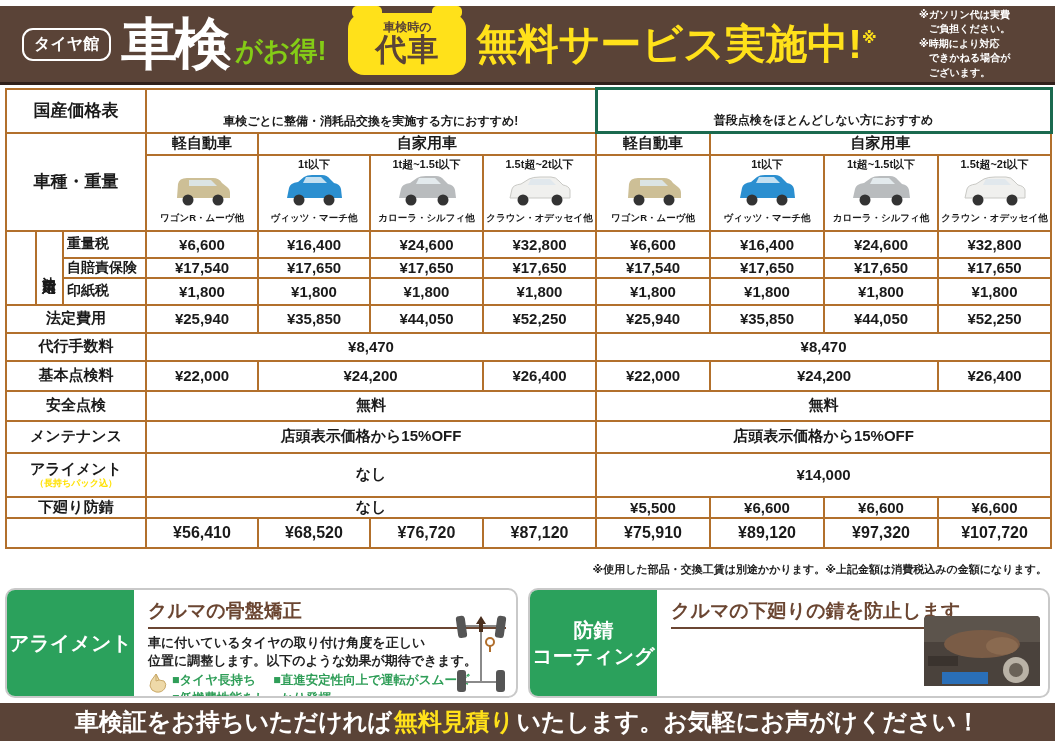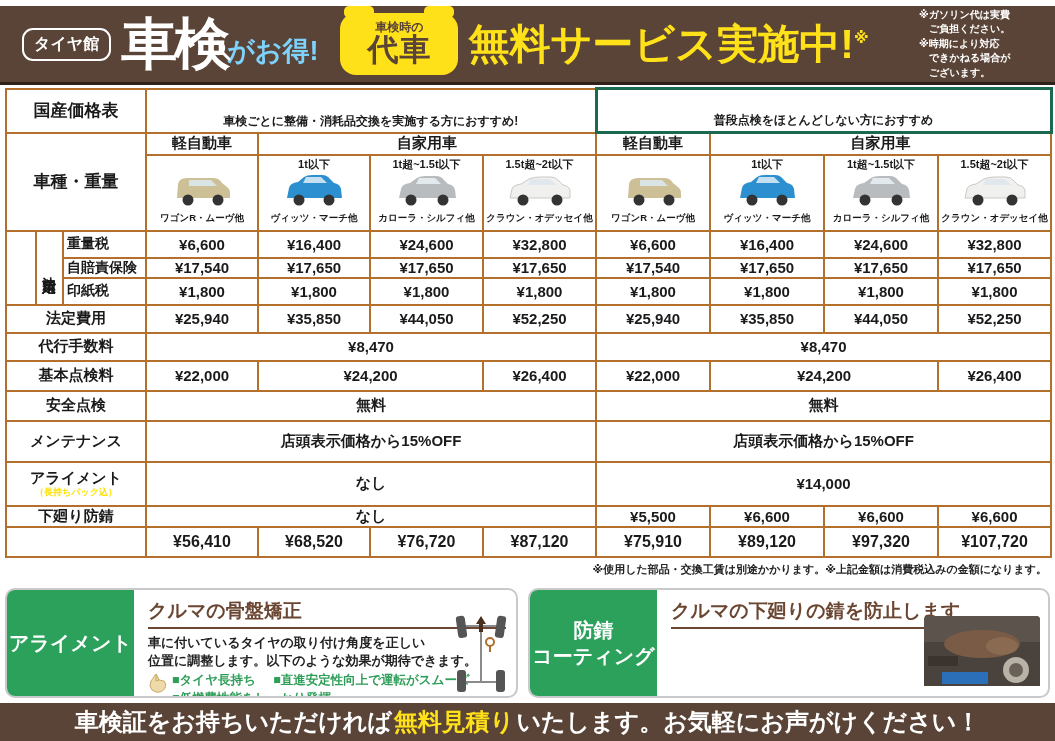--- a/index.html
+++ b/index.html
@@ -8,21 +8,21 @@
 
   
   .banner { position: absolute; top: 6px; left: 0; width: 1055px; height: 79px;
             background: #5a4337; border-bottom: 3px solid #30201a;
             display: flex; align-items: center; }
   .logo-box { margin-left: 22px; border: 2px solid #fff; border-radius: 11px;
               color: #fff; font-weight: bold; font-size: 16px; padding: 4px 10px; white-space: nowrap; }
   .big-title { color: #fff; font-weight: bold; font-size: 56px; line-height: 1;
                margin-left: 10px; letter-spacing: -3px; white-space: nowrap; position: relative; }
   .mag { position: absolute; right: -4px; bottom: 2px; }
-  .title-suffix { color: #7dd3fc; font-weight: bold; font-size: 27px; margin-left: 0; margin-top: 14px; white-space: nowrap; }
+  .title-suffix { color: #84cc16; font-weight: bold; font-size: 27px; margin-left: 8px; margin-top: 14px; white-space: nowrap; }
   .loaner { position: relative; margin-left: 22px; background: #ffe11a; border-radius: 16px;
             width: 118px; height: 62px; display: flex; flex-direction: column;
             align-items: center; justify-content: center; color: #5a4337; flex-shrink: 0; }
   .loaner::before, .loaner::after { content: ""; position: absolute; top: -7px; width: 30px; height: 12px;
             background: #ffe11a; border-radius: 5px; }
   .loaner::before { left: 4px; } .loaner::after { right: 4px; }
   .loaner-small { font-size: 12px; font-weight: bold; line-height: 1.1; }
   .loaner-big { font-size: 31px; font-weight: bold; line-height: 1.05; letter-spacing: 1px; }
   .headline { color: #ffe11a; font-weight: bold; font-size: 41px; margin-left: 10px;
               white-space: nowrap; letter-spacing: 0px; }
@@ -288,21 +288,21 @@
       <td colspan="2" class="price">¥24,200</td>
       <td class="price">¥26,400</td>
     </tr>
 
     <tr style="height:30px">
       <td colspan="3" class="lbl">安全点検</td>
       <td colspan="4" class="free">無料</td>
       <td colspan="4" class="free">無料</td>
     </tr>
 
-    <tr style="height:41px">
+    <tr style="height:32px">
       <td colspan="3" class="lbl-y">メンテナンス</td>
       <td colspan="4" class="price">店頭表示価格から15%OFF</td>
       <td colspan="4" class="price">店頭表示価格から15%OFF</td>
     </tr>
 
     <tr style="height:44px">
       <td colspan="3" class="lbl-y">
         <span>アライメント</span>
         <span class="lbl-sub">（長持ちパック込）</span>
       </td>

